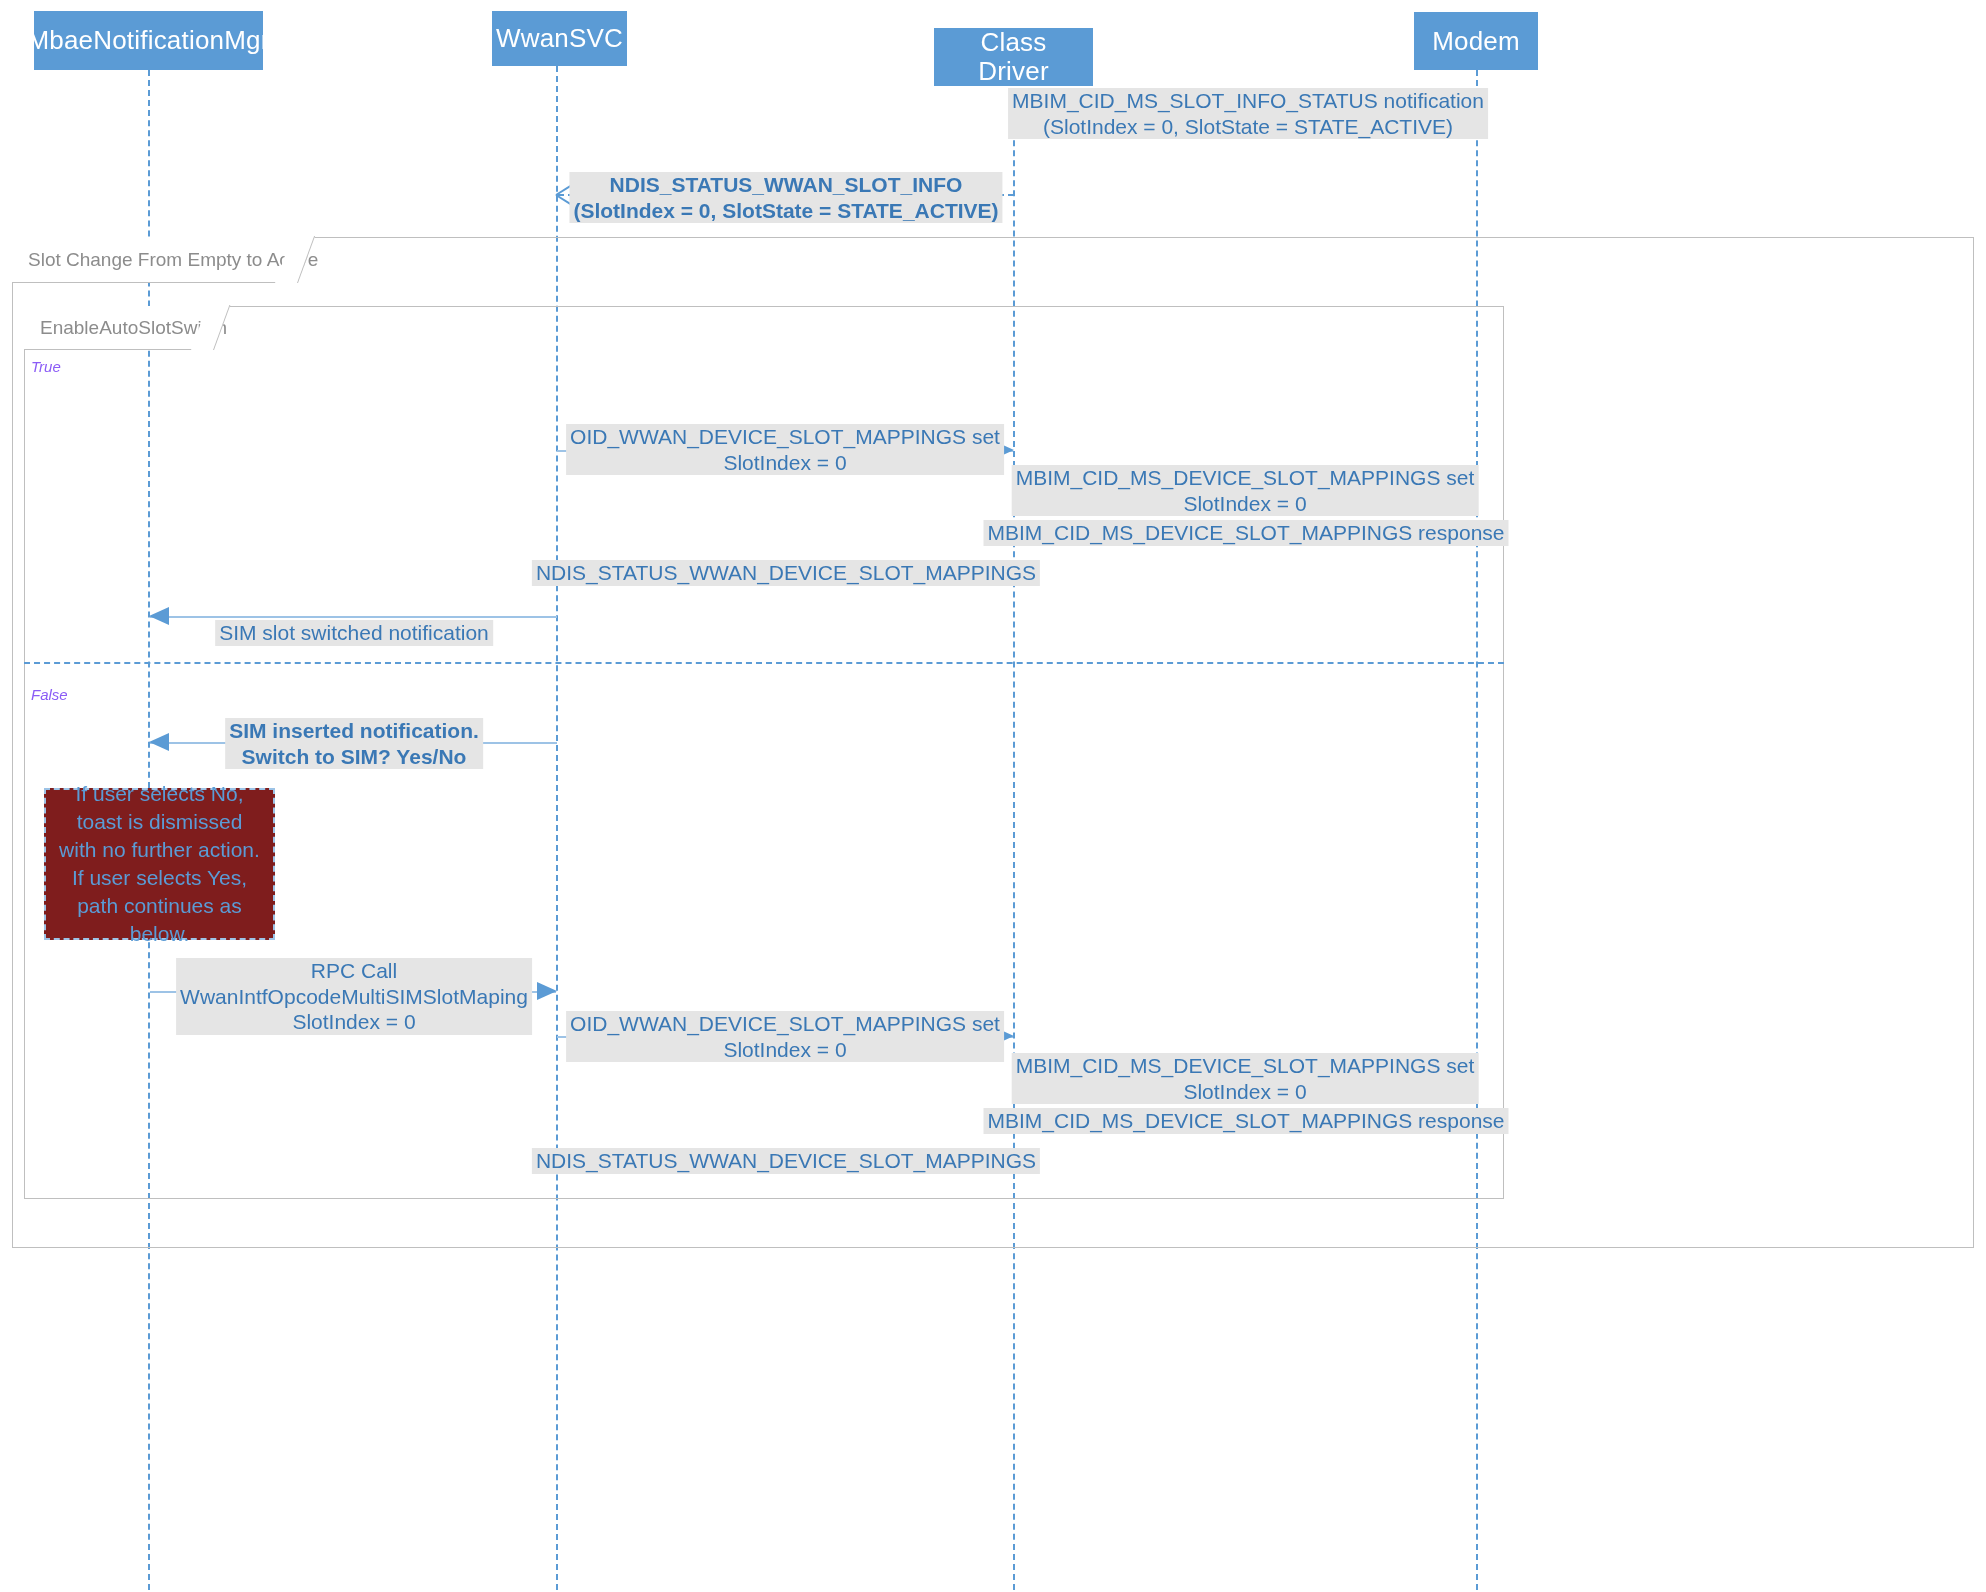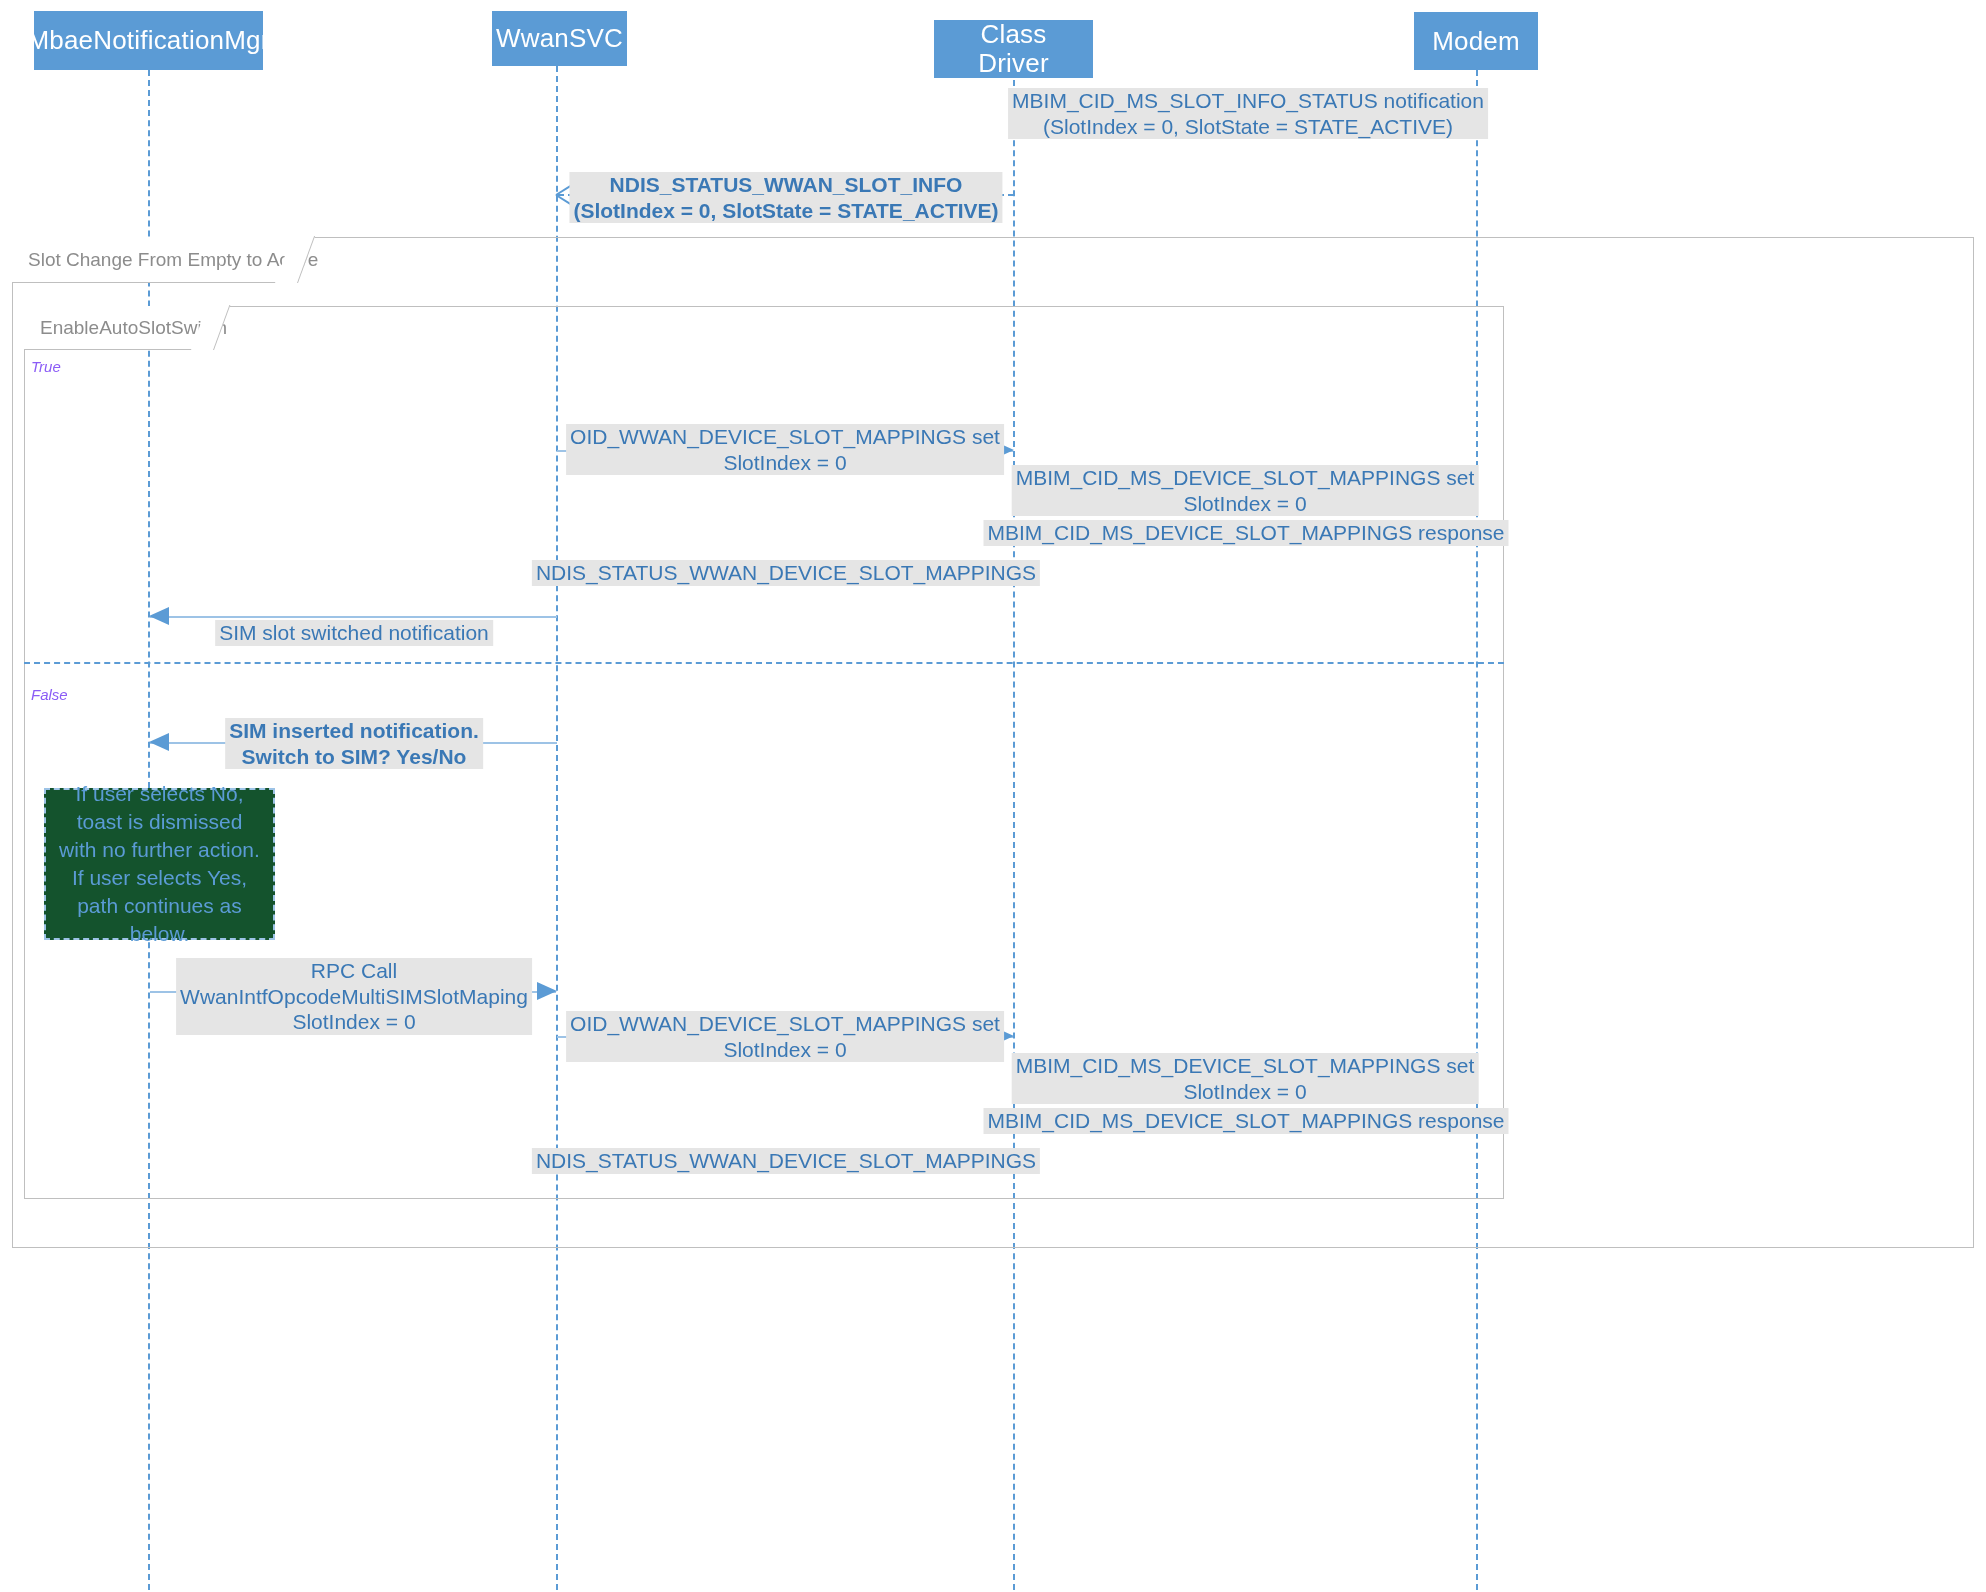--- a/index.html
+++ b/index.html
@@ -144,21 +144,21 @@
     text-align: center;
     line-height: 1.22;
     white-space: nowrap;
     transform: translateX(-50%);
     background: #e5e5e5;
     padding: 0 4px;
   }
   
   .note {
     position: absolute;
-    background: #14532d;
+    background: #7f1d1d;
     border: 2px dashed #9dc3e6;
     box-sizing: border-box;
     color: #5b9bd5;
     font-size: 21px;
     line-height: 1.33;
     text-align: center;
     display: flex;
     align-items: center;
     justify-content: flex-end;
     padding: 6px 10px;
@@ -192,21 +192,21 @@
   </div>
 
   <div class="divider" style="left:24px; top:662px; width:1480px;"></div>
 
   <div class="participant" style="left:34px; top:11px; width:229px; height:59px;">
     <span>MbaeNotificationMgr</span>
   </div>
   <div class="participant" style="left:492px; top:11px; width:135px; height:55px;">
     <span>WwanSVC</span>
   </div>
-  <div class="participant" style="left:934px; top:20px; width:159px; height:58px;">
+  <div class="participant" style="left:934px; top:28px; width:159px; height:58px;">
     <span>Class Driver</span>
   </div>
   <div class="participant" style="left:1414px; top:12px; width:124px; height:58px;">
     <span>Modem</span>
   </div>
 
   <div class="msg dashed left" style="left:1015px; top:112px; width:461px;">
     <div class="line" style="width:461px;"></div>
     <div class="head"></div>
   </div>

